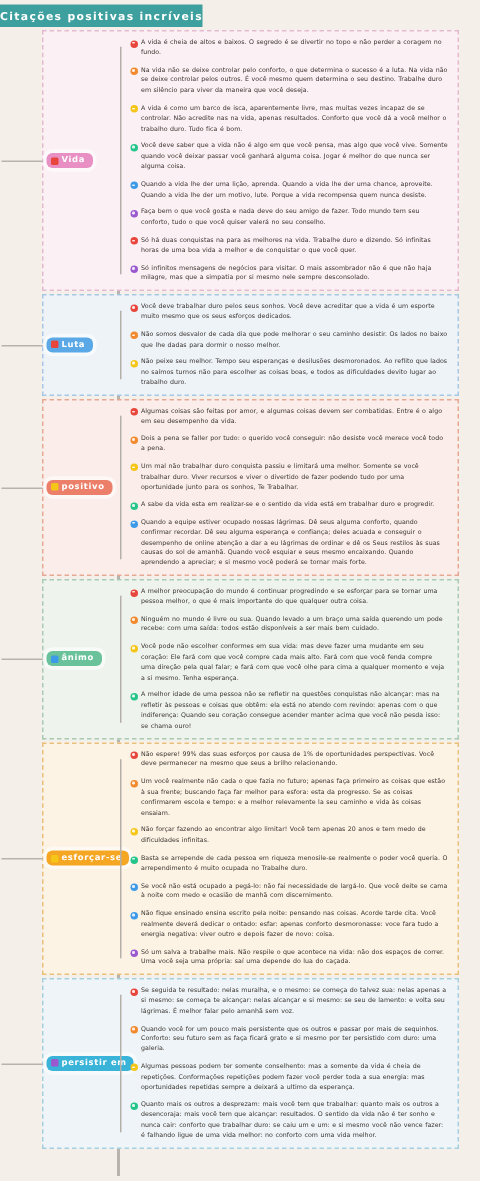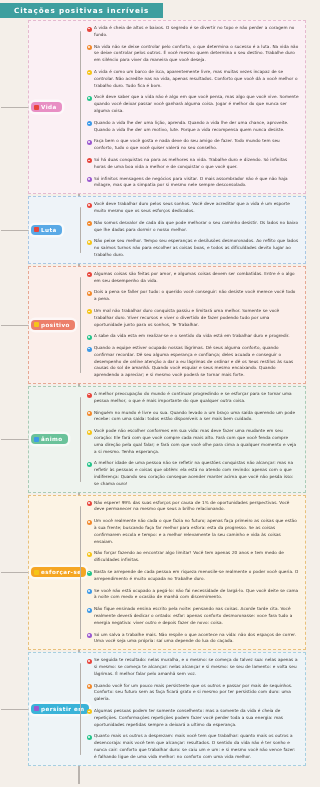--- a/index.html
+++ b/index.html
@@ -12,21 +12,21 @@
     font-family: "DejaVu Sans", "Liberation Sans", sans-serif;
     overflow: hidden;
     position: relative;
   }
 
   
   .header-bar {
     position: absolute;
     top: 3px; left: 0;
     height: 15px;
-    padding: 0 14px;
+    padding: 0 0;
     background: #3e9f9f;
     display: flex;
     align-items: center;
   }
   .header-title {
     color: #ffffff;
     font-size: 7.2px;
     font-weight: bold;
     letter-spacing: 0.9px;
     white-space: nowrap;

